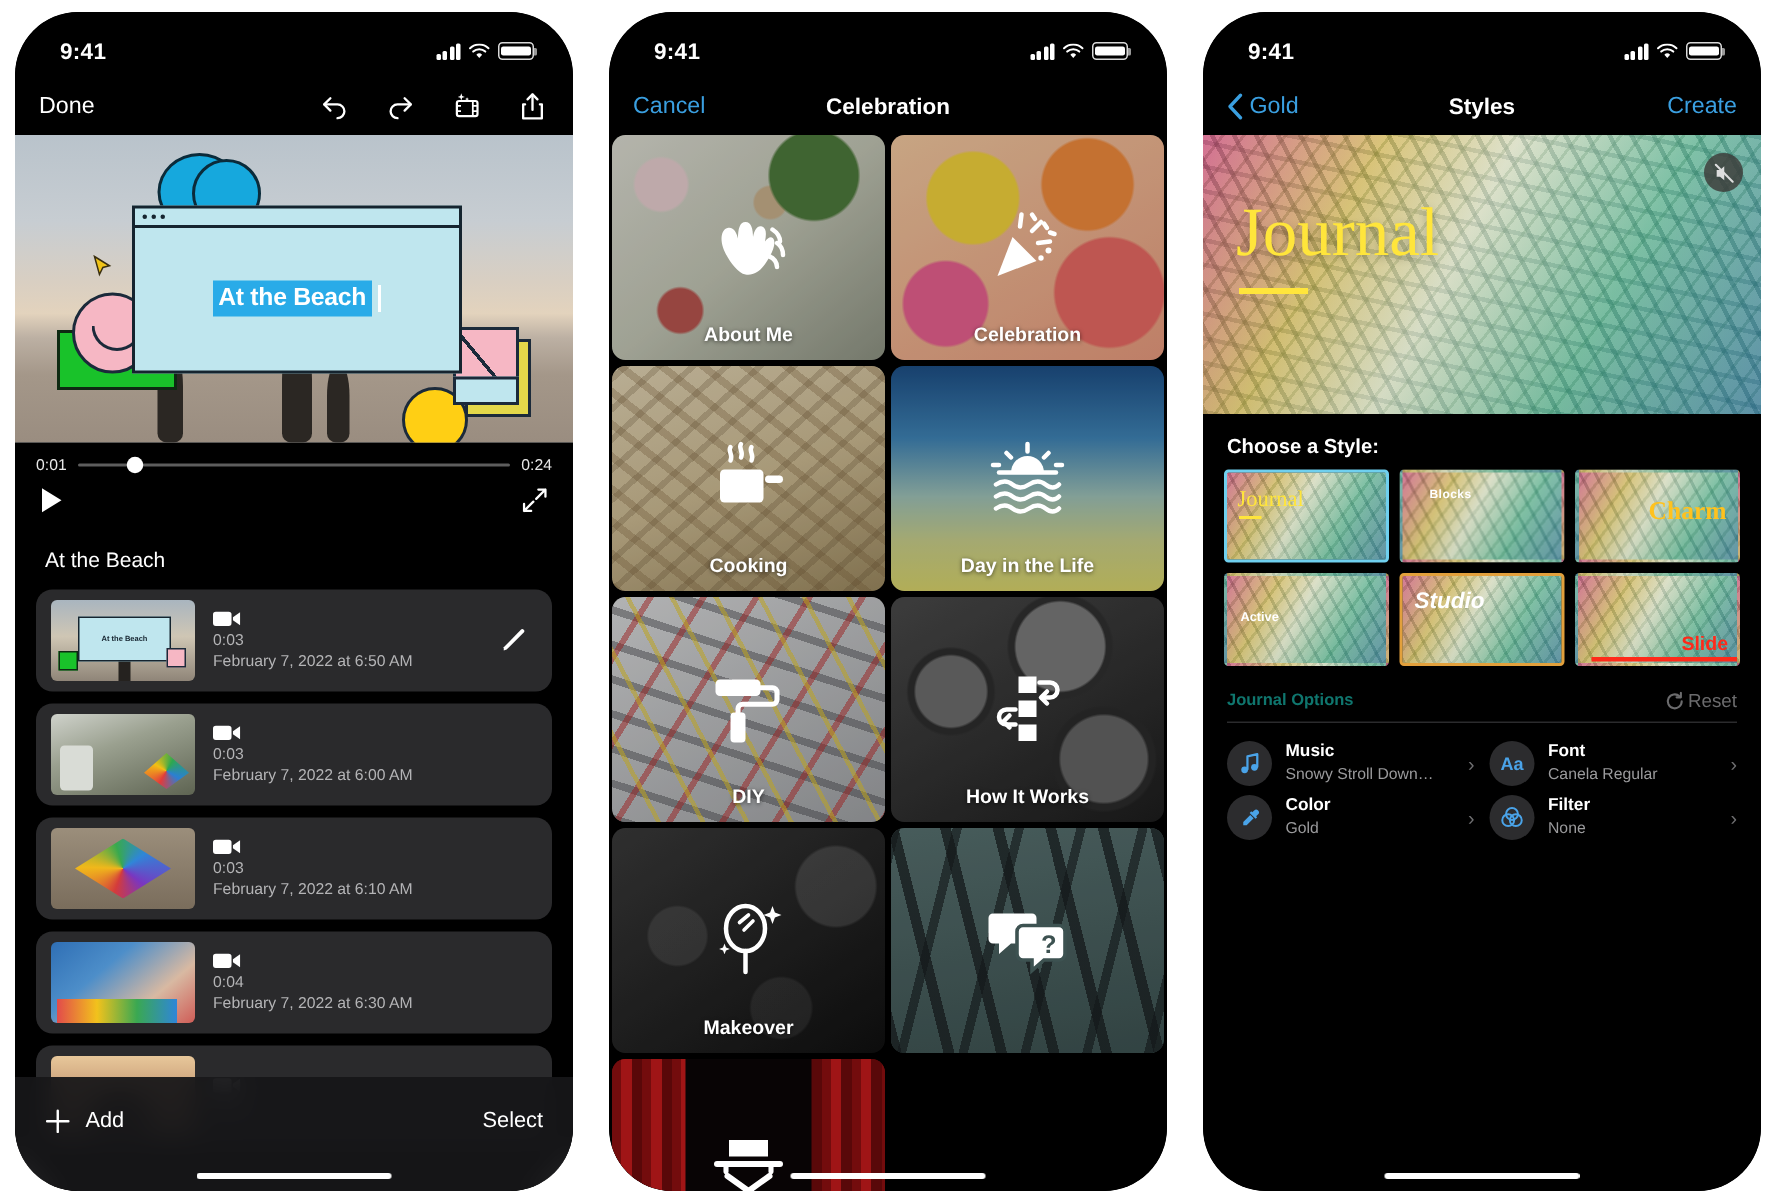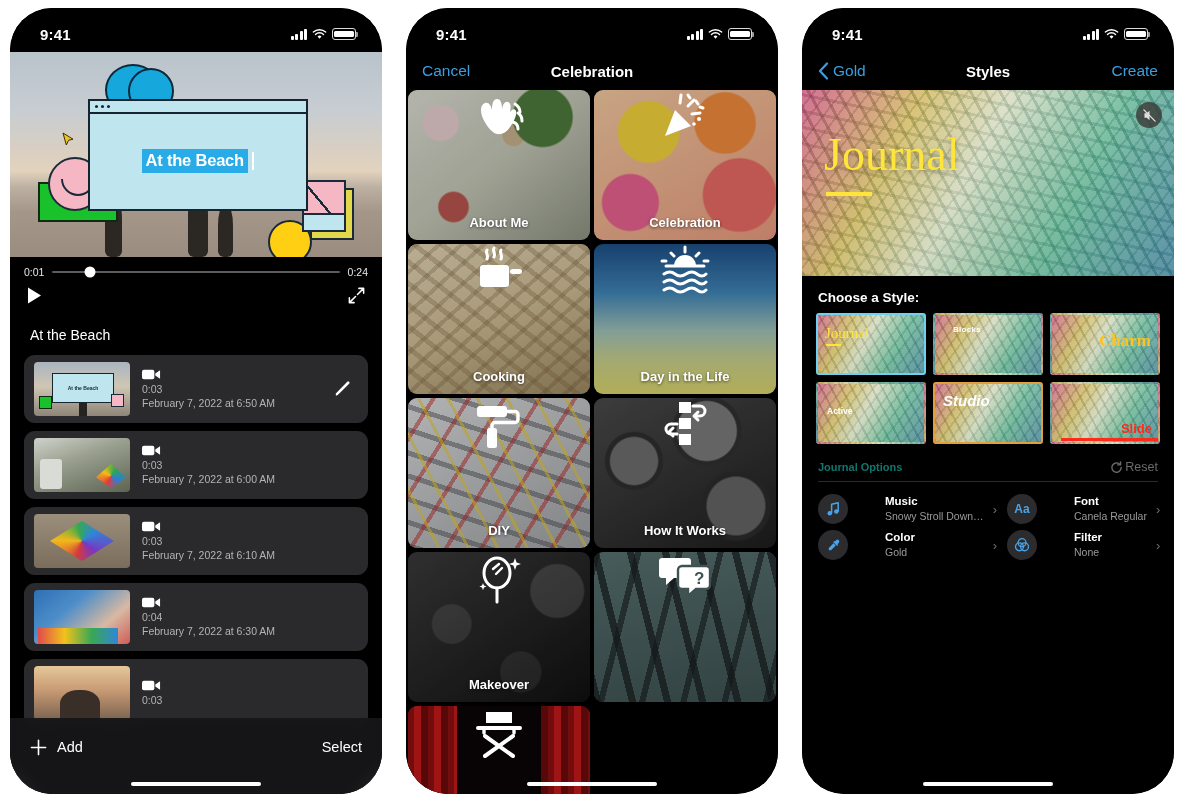--- a/index.html
+++ b/index.html
@@ -124,21 +124,21 @@
     position:absolute; left:0; right:0; bottom:0; height:76px;
     background:rgba(22,22,24,.94); backdrop-filter: blur(8px);
     display:flex; align-items:center; justify-content:space-between;
     padding: 0 20px 18px; color:#fff; font-size:14.5px;
   }
   .add-btn { display:flex; align-items:center; gap:10px; }
   .home-ind { position:absolute; left:50%; transform:translateX(-50%); bottom:8px; width:130px; height:4.5px; border-radius:3px; background:#fff; z-index:9;}
 
   
   .grid { display:grid; grid-template-columns:1fr 1fr; gap:4px; padding:0 2px; }
-  .card { position:relative; height:150px; border-radius:9px; overflow:hidden; display:flex; justify-content:center; }
+  .card { position:relative; height:150px; border-radius:9px; overflow:hidden; display:flex; align-items:center; justify-content:center; }
   .card .glyph { position:relative; z-index:3; color:#fff; }
   .card .cap { position:absolute; bottom:10px; left:0; right:0; text-align:center; color:#fff; font-size:13px; font-weight:bold; z-index:3; text-shadow:0 1px 3px rgba(0,0,0,.6);}
   .card .shade { position:absolute; inset:0; background:rgba(0,0,0,.18); z-index:2;}
   .bg { position:absolute; inset:0; z-index:1; }
   .bg-about { background:
       radial-gradient(circle at 18% 22%, #e8cfd0 0 9%, transparent 10%),
       radial-gradient(circle at 74% 18%, #4e7a3c 0 16%, transparent 17%),
       radial-gradient(circle at 58% 30%, #c9b08c 0 7%, transparent 8%),
       radial-gradient(circle at 25% 78%, #b8554f 0 8%, transparent 9%),
       linear-gradient(140deg,#dcdcd2 0%,#c2c5b4 50%,#8e9383 100%); }
@@ -214,21 +214,21 @@
   .l-studio { left:8px; top:8px; color:#fff; font-size:15px; font-style:italic; }
   .l-slide { right:6px; bottom:6px; color:#ff2a1a; font-size:13px; }
   .l-slide::after{content:"";position:absolute;left:-60px;right:-6px;bottom:-5px;height:3px;background:#ff2a1a;}
   .opt-head { display:flex; align-items:center; justify-content:space-between; padding:16px 16px 7px; }
   .opt-title { color:#0f766e; font-size:11px; font-weight:bold; }
   .reset { color:#6b6b6d; font-size:12.5px; display:flex; align-items:center; gap:2px;}
   .divider { height:1px; background:#2b2b2d; margin:0 16px; }
   .opt-grid { display:grid; grid-template-columns:1fr 1fr; gap:6px 10px; padding:12px 16px; }
   .opt { display:flex; align-items:center; gap:9px; }
   .opt .ic { width:30px; height:30px; border-radius:50%; background:#2c2c2e; display:flex; align-items:center; justify-content:center; flex:0 0 auto;}
-  .opt .tx { flex:1; min-width:0;margin-left:28px; }
+  .opt .tx { flex:1; min-width:0; }
   .opt .tx b { display:block; color:#fff; font-size:11.5px; font-weight:bold; line-height:1.3;}
   .opt .tx span { display:block; color:#9a9a9c; font-size:10.5px; line-height:1.35; white-space:nowrap; overflow:hidden; text-overflow:ellipsis;}
   .chev { color:#6e6e70; font-size:13px; }
 </style>
 </head>
 <body>
 
 <div class="stage">
 
   <div class="phone">
@@ -247,20 +247,45 @@
               <path d="M8 10.5l2.1-2.3a3 3 0 0 0-4.2 0z" fill="#fff"></path>
               <path d="M3.6 5.9a6.4 6.4 0 0 1 8.8 0" stroke="#fff" stroke-width="1.5" fill="none" stroke-linecap="round"></path>
               <path d="M1.3 3.4a9.8 9.8 0 0 1 13.4 0" stroke="#fff" stroke-width="1.5" fill="none" stroke-linecap="round"></path>
             </svg>
           <div class="batt">
               <i></i>
             </div>
         </div>
       </div>
 
+      <div class="navbar">
+        <div class="nav-left">Done</div>
+        <div class="nav-spacer"></div>
+        <div class="nav-icons">
+          <svg class="ni" viewBox="0 0 24 24">
+              <path d="M9 6L4.5 10.5 9 15" stroke="#fff" stroke-width="1.7" fill="none" stroke-linecap="round" stroke-linejoin="round"></path>
+              <path d="M4.8 10.5h9.4a5 5 0 0 1 0 10" stroke="#fff" stroke-width="1.7" fill="none" stroke-linecap="round"></path>
+            </svg>
+          <svg class="ni" viewBox="0 0 24 24">
+              <path d="M15 6l4.5 4.5L15 15" stroke="#fff" stroke-width="1.7" fill="none" stroke-linecap="round" stroke-linejoin="round"></path>
+              <path d="M19.2 10.5H9.8a5 5 0 0 0 0 10" stroke="#fff" stroke-width="1.7" fill="none" stroke-linecap="round"></path>
+            </svg>
+          <svg class="ni" viewBox="0 0 24 24">
+            <rect x="5" y="8" width="15" height="11" rx="1.6" stroke="#fff" stroke-width="1.6" fill="none"></rect>
+            <path d="M16.6 8v11M5 11.6h3M5 15.4h3M16.6 11.6h3.4M16.6 15.4h3.4" stroke="#fff" stroke-width="1.3"></path>
+            <path d="M8.2 2.4l.7 1.9 1.9.7-1.9.7-.7 1.9-.7-1.9L5.6 5l1.9-.7z" fill="#fff"></path>
+            <path d="M12.4 5.2l.4 1 1 .4-1 .4-.4 1-.4-1-1-.4 1-.4z" fill="#fff"></path>
+          </svg>
+          <svg class="ni" viewBox="0 0 24 24">
+              <path d="M12 3.4v11" stroke="#fff" stroke-width="1.7" stroke-linecap="round"></path>
+              <path d="M8.4 6.8L12 3.2l3.6 3.6" stroke="#fff" stroke-width="1.7" fill="none" stroke-linecap="round" stroke-linejoin="round"></path>
+              <path d="M6.6 10.4H5.2v10.2h13.6V10.4h-1.4" stroke="#fff" stroke-width="1.7" fill="none" stroke-linecap="round" stroke-linejoin="round"></path>
+            </svg>
+        </div>
+      </div>
 
       <div class="preview">
         <div class="beach-sky"></div>
         <div class="beach-figs">
           <div class="fig" style="left:95px;width:17px;height:62px;"></div>
           <div class="fig" style="left:178px;width:20px;height:70px;"></div>
           <div class="fig" style="left:208px;width:15px;height:52px;"></div>
         </div>
         <div class="deco circ-blue"></div>
         <div class="deco circ-blue2"></div>

